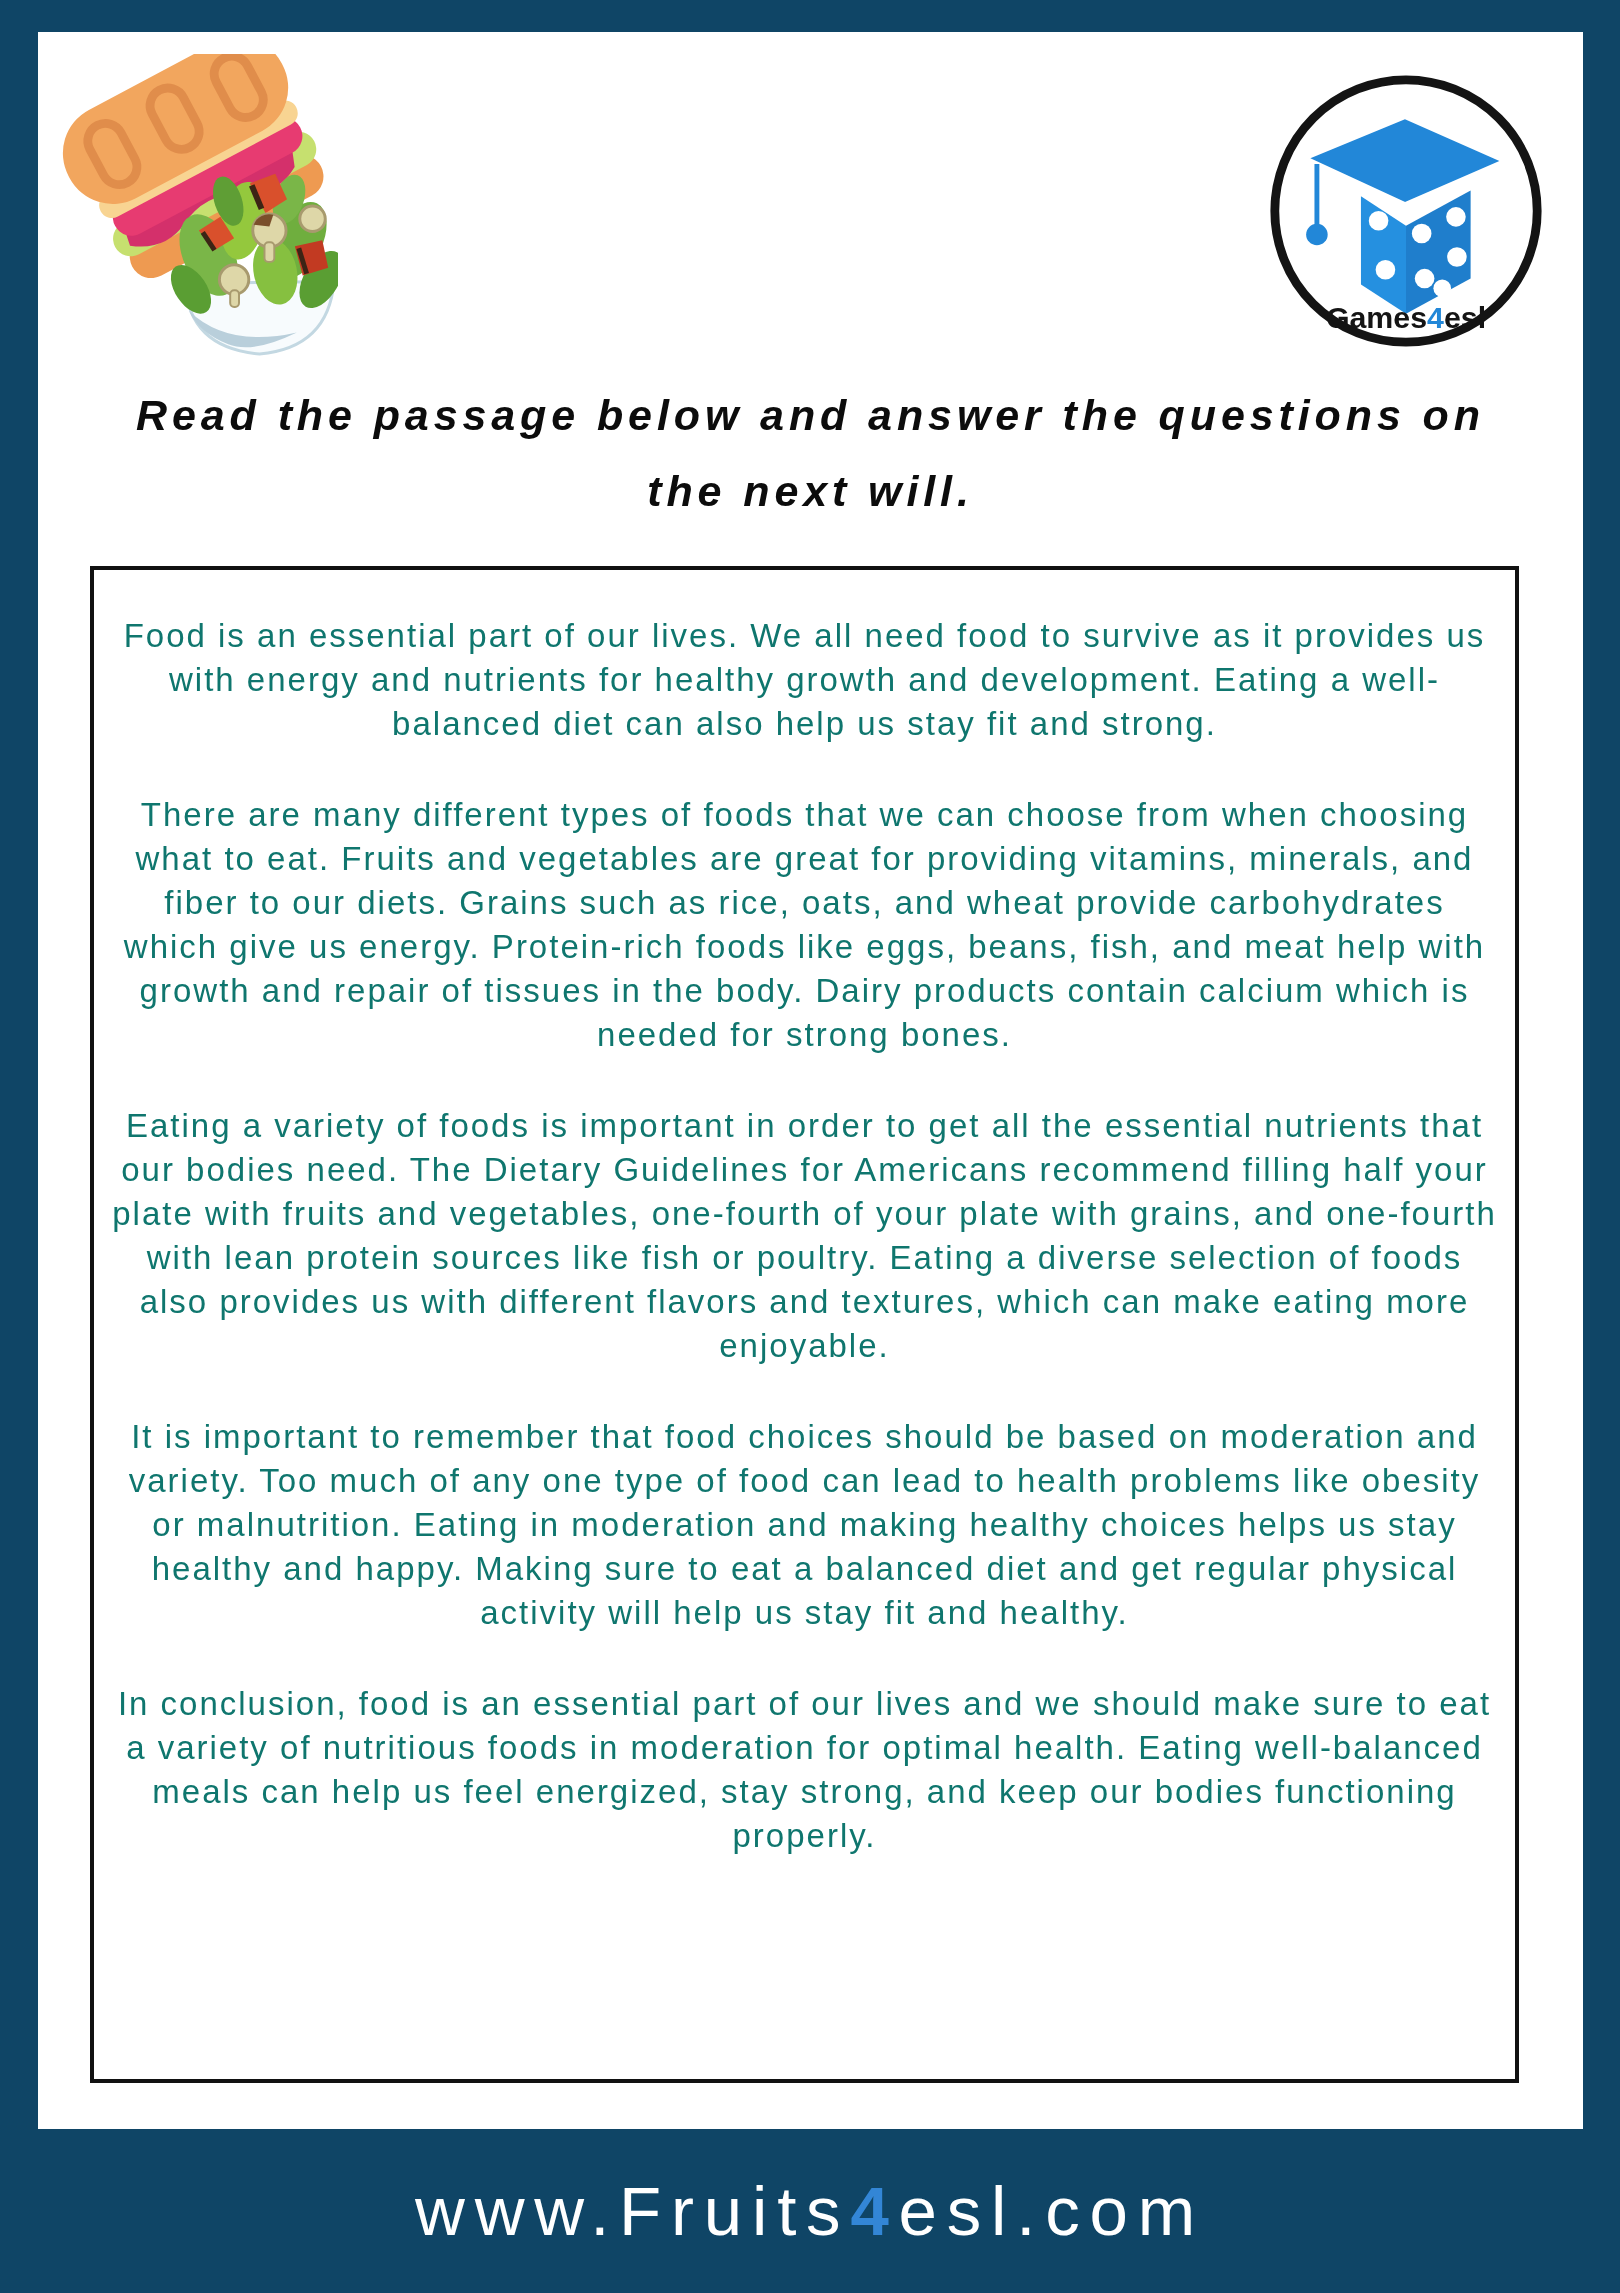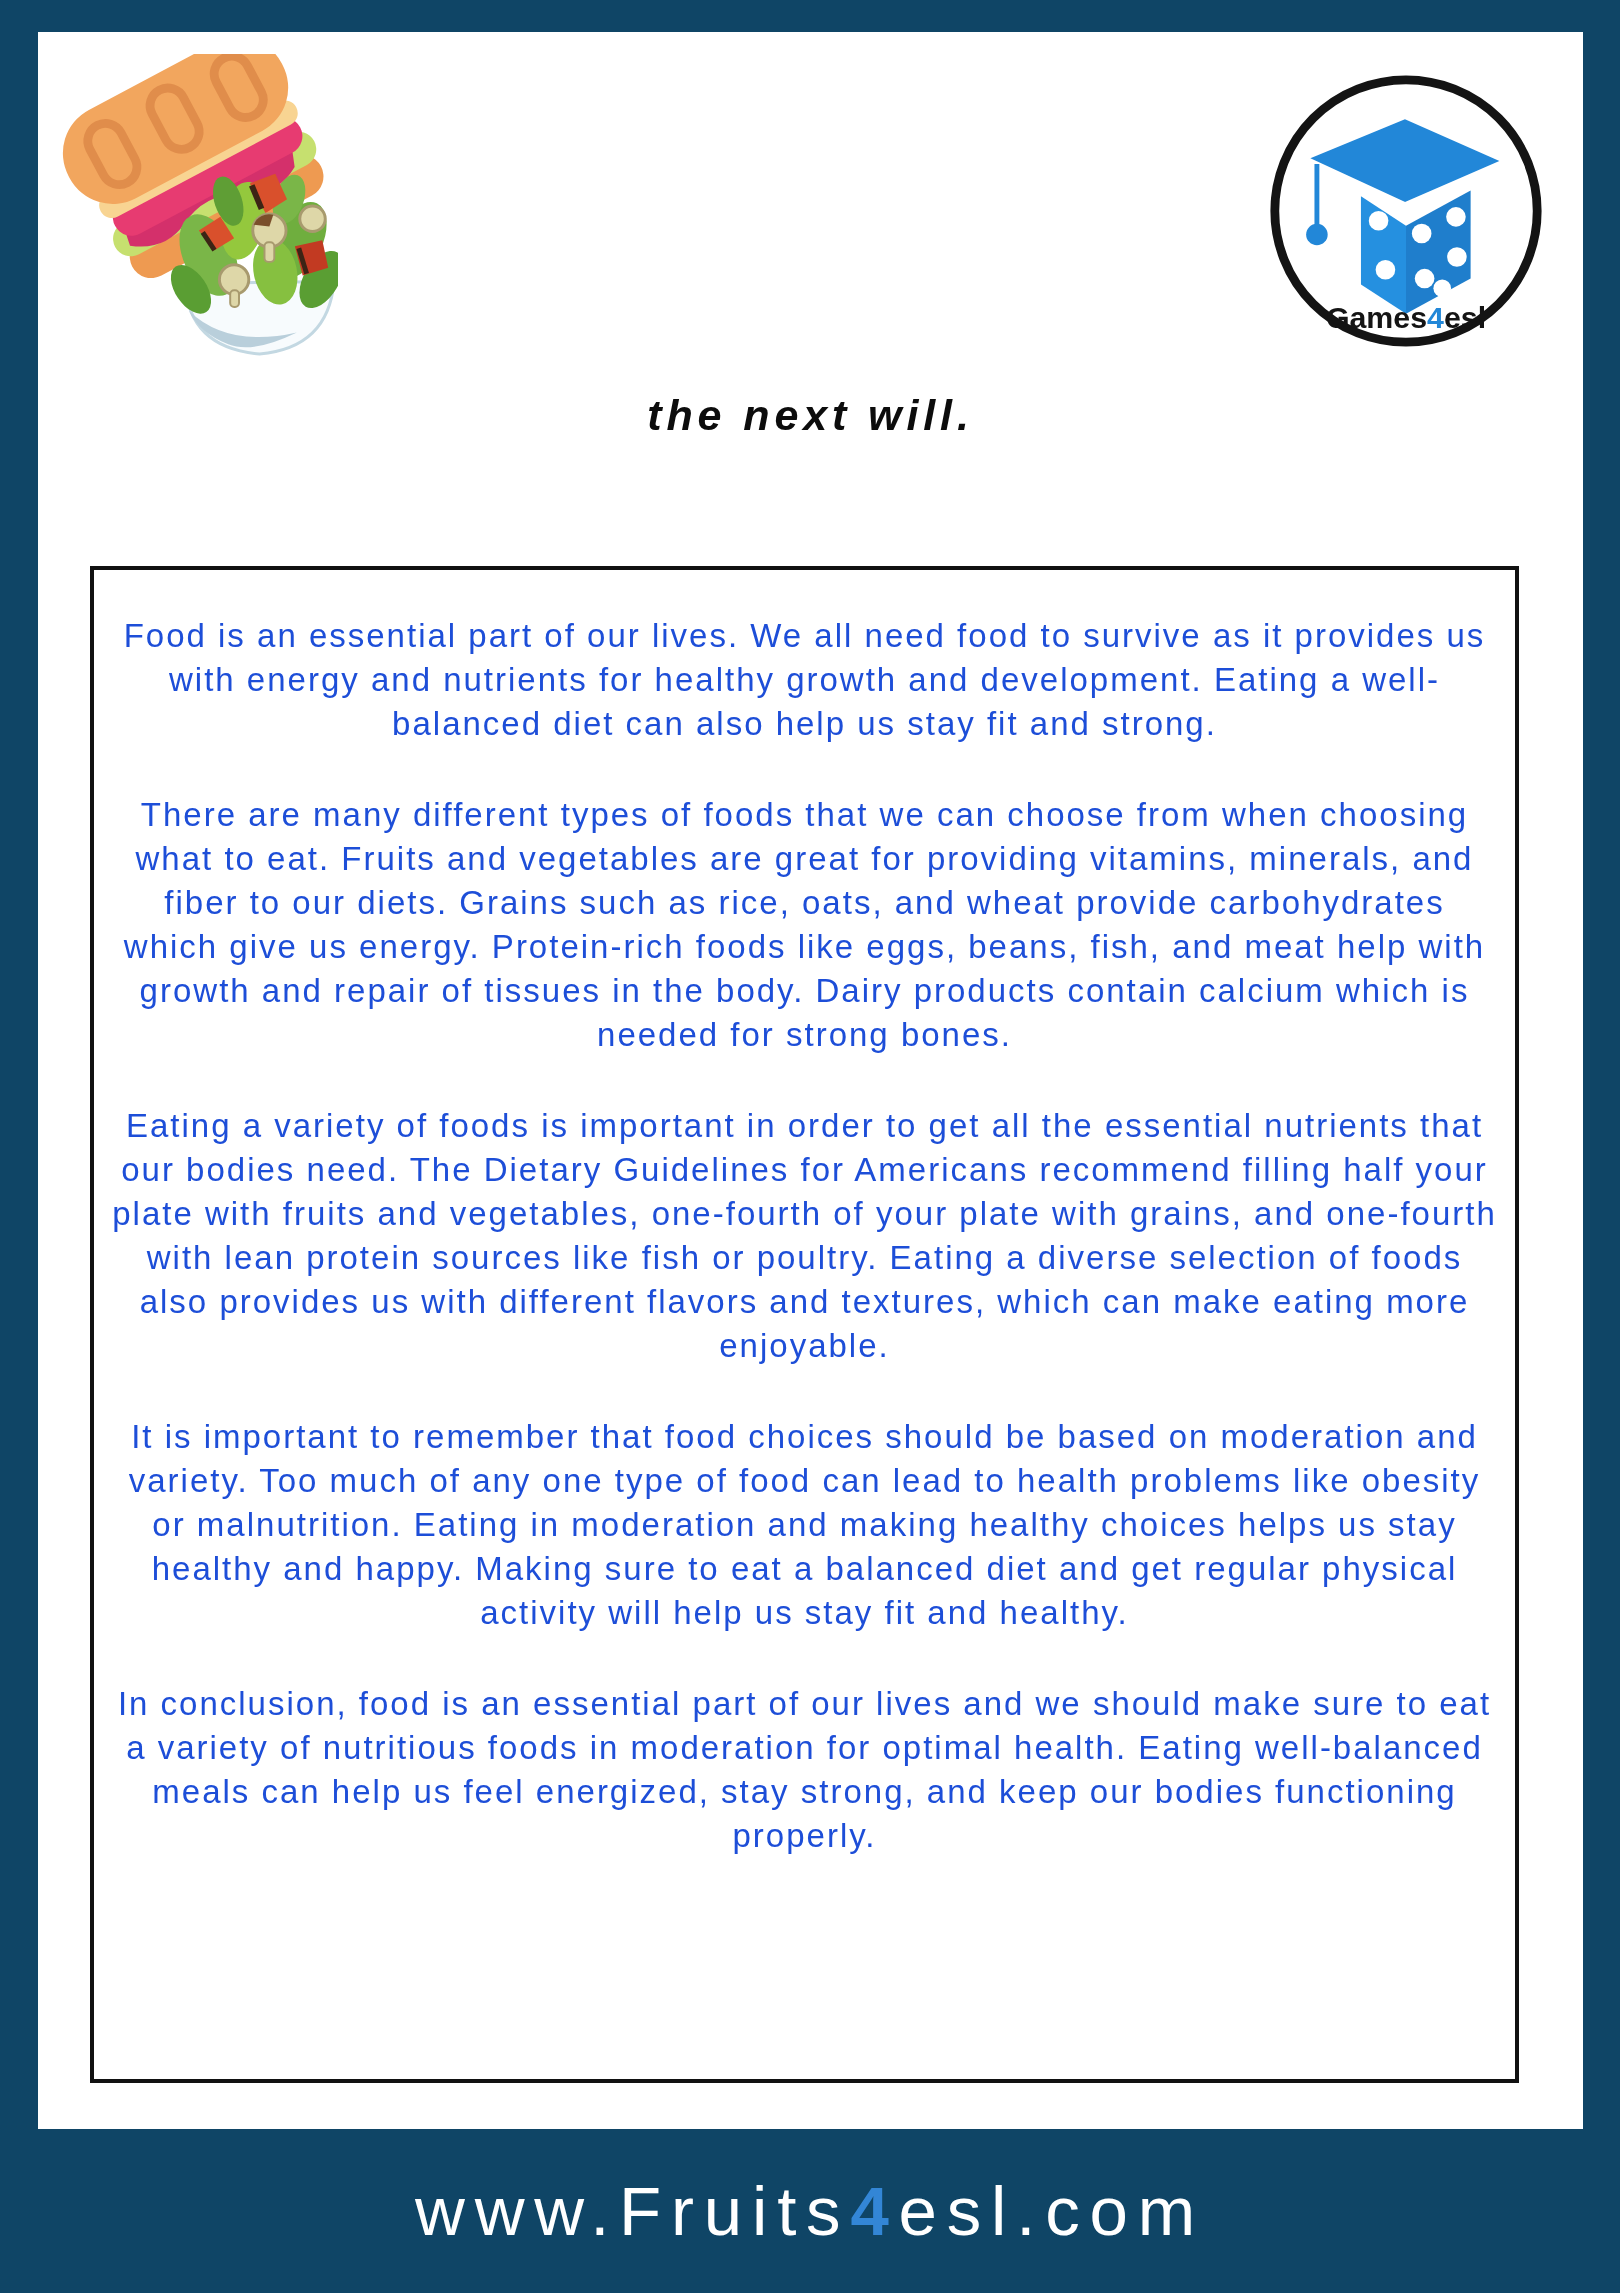--- a/index.html
+++ b/index.html
@@ -34,21 +34,21 @@
     letter-spacing:4.9px;line-height:76px;
   }
   
   .passage-box{
     position:absolute;left:52px;top:534px;width:1429px;height:1517px;
     border:4.9px solid #111111;box-sizing:border-box;
     padding:44px 17.6px 0 17.6px;
   }
   .passage-box p{
     margin:0 0 47px 0;
-    text-align:center;color:#1d4ed8;
+    text-align:center;color:#0f766e;
     font-size:33px;font-weight:400;
     letter-spacing:2px;line-height:44px;
   }
   
   .footer{
     position:absolute;left:0;top:2129px;width:1620px;height:165px;
     background:#0f4566;
     display:flex;align-items:center;justify-content:center;
   }
   .footer-url{
@@ -121,20 +121,21 @@
     </g>
     <g>
       <polygon points="142,46 38,89 142,137 246,92" fill="#2287d8" stroke="#ffffff" stroke-width="6"></polygon>
       <line x1="52" y1="95" x2="52" y2="158" stroke="#2287d8" stroke-width="5"></line>
       <circle cx="52" cy="167" r="11" fill="#2287d8"></circle>
     </g>
     <text x="143" y="262" text-anchor="middle" font-family="Liberation Sans, sans-serif" font-size="31" font-weight="bold"><tspan fill="#141414">Games</tspan><tspan fill="#2287d8">4</tspan><tspan fill="#141414">esl</tspan></text>
   </svg>
 
   <div class="instruction">
+    <div>Read the passage below and answer the questions on</div>
     <div>the next will.</div>
   </div>
 
   <div class="passage-box">
     <p>Food is an essential part of our lives. We all need food to survive as it provides us with energy and nutrients for healthy growth and development. Eating a well-balanced diet can also help us stay fit and strong.</p>
     <p>There are many different types of foods that we can choose from when choosing what to eat. Fruits and vegetables are great for providing vitamins, minerals, and fiber to our diets. Grains such as rice, oats, and wheat provide carbohydrates which give us energy. Protein-rich foods like eggs, beans, fish, and meat help with growth and repair of tissues in the body. Dairy products contain calcium which is needed for strong bones.</p>
     <p>Eating a variety of foods is important in order to get all the essential nutrients that our bodies need. The Dietary Guidelines for Americans recommend filling half your plate with fruits and vegetables, one-fourth of your plate with grains, and one-fourth with lean protein sources like fish or poultry. Eating a diverse selection of foods also provides us with different flavors and textures, which can make eating more enjoyable.</p>
     <p>It is important to remember that food choices should be based on moderation and variety. Too much of any one type of food can lead to health problems like obesity or malnutrition. Eating in moderation and making healthy choices helps us stay healthy and happy. Making sure to eat a balanced diet and get regular physical activity will help us stay fit and healthy.</p>
     <p>In conclusion, food is an essential part of our lives and we should make sure to eat a variety of nutritious foods in moderation for optimal health. Eating well-balanced meals can help us feel energized, stay strong, and keep our bodies functioning properly.</p>
   </div>

